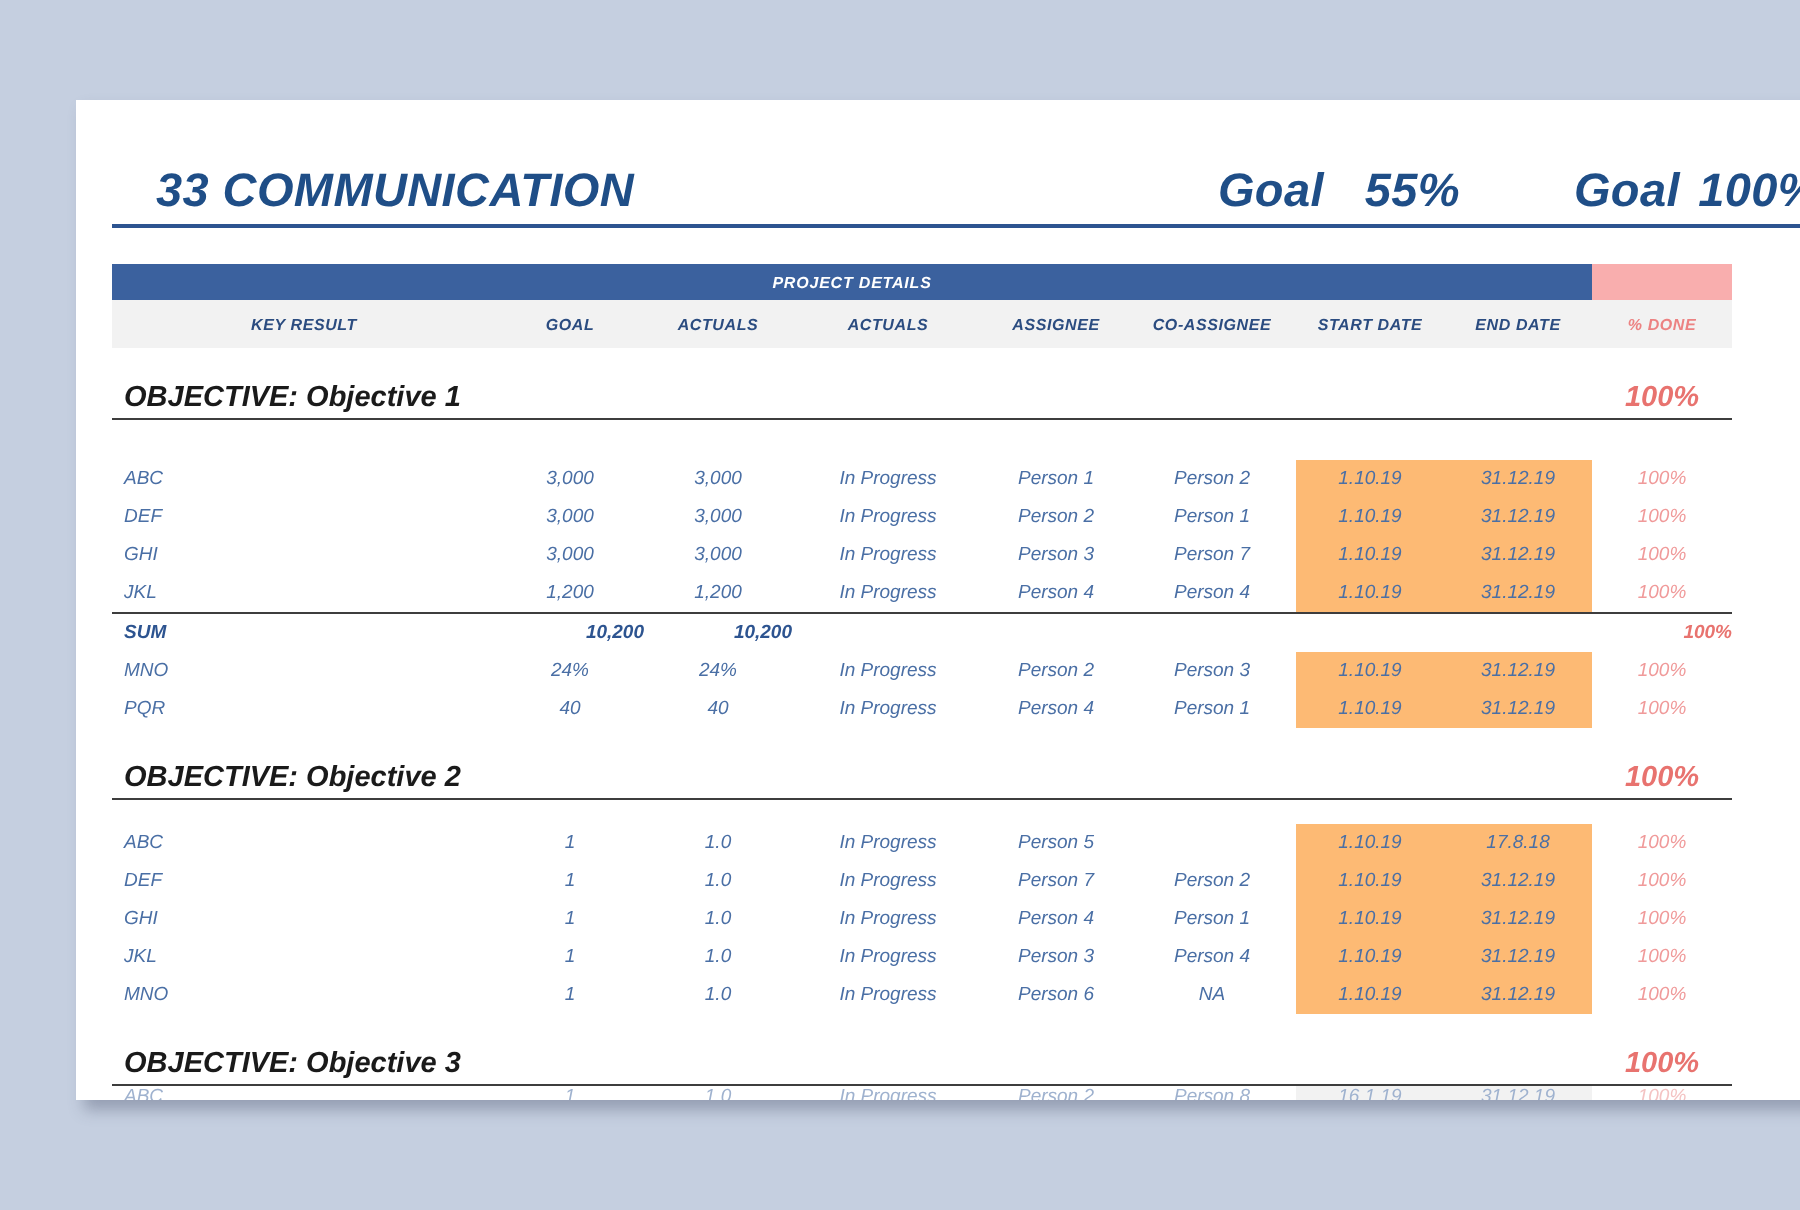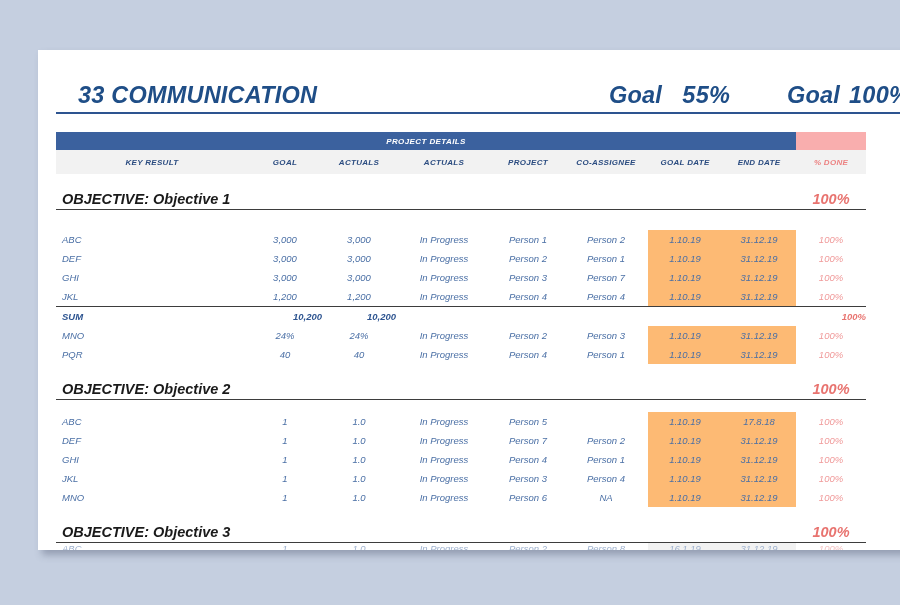--- a/index.html
+++ b/index.html
@@ -217,23 +217,23 @@
       <tr id="band-row">
         <td id="band-project" colspan="8">PROJECT DETAILS</td>
         <td id="band-done"></td>
       </tr>
 
       <tr id="head-row">
         <td>KEY RESULT</td>
         <td>GOAL</td>
         <td>ACTUALS</td>
         <td>ACTUALS</td>
-        <td>PROJECT</td>
+        <td>ASSIGNEE</td>
         <td>CO-ASSIGNEE</td>
-        <td>GOAL DATE</td>
+        <td>START DATE</td>
         <td>END DATE</td>
         <td class="hdr-done">% DONE</td>
       </tr>
     </tbody>
     <tbody id="objectives-body">
         <tr class="objective-row">
           <td class="obj-title" colspan="3">OBJECTIVE: Objective 1</td>
           <td class="obj-mid" colspan="5"></td>
           <td class="obj-pct">100%</td>
         </tr>

